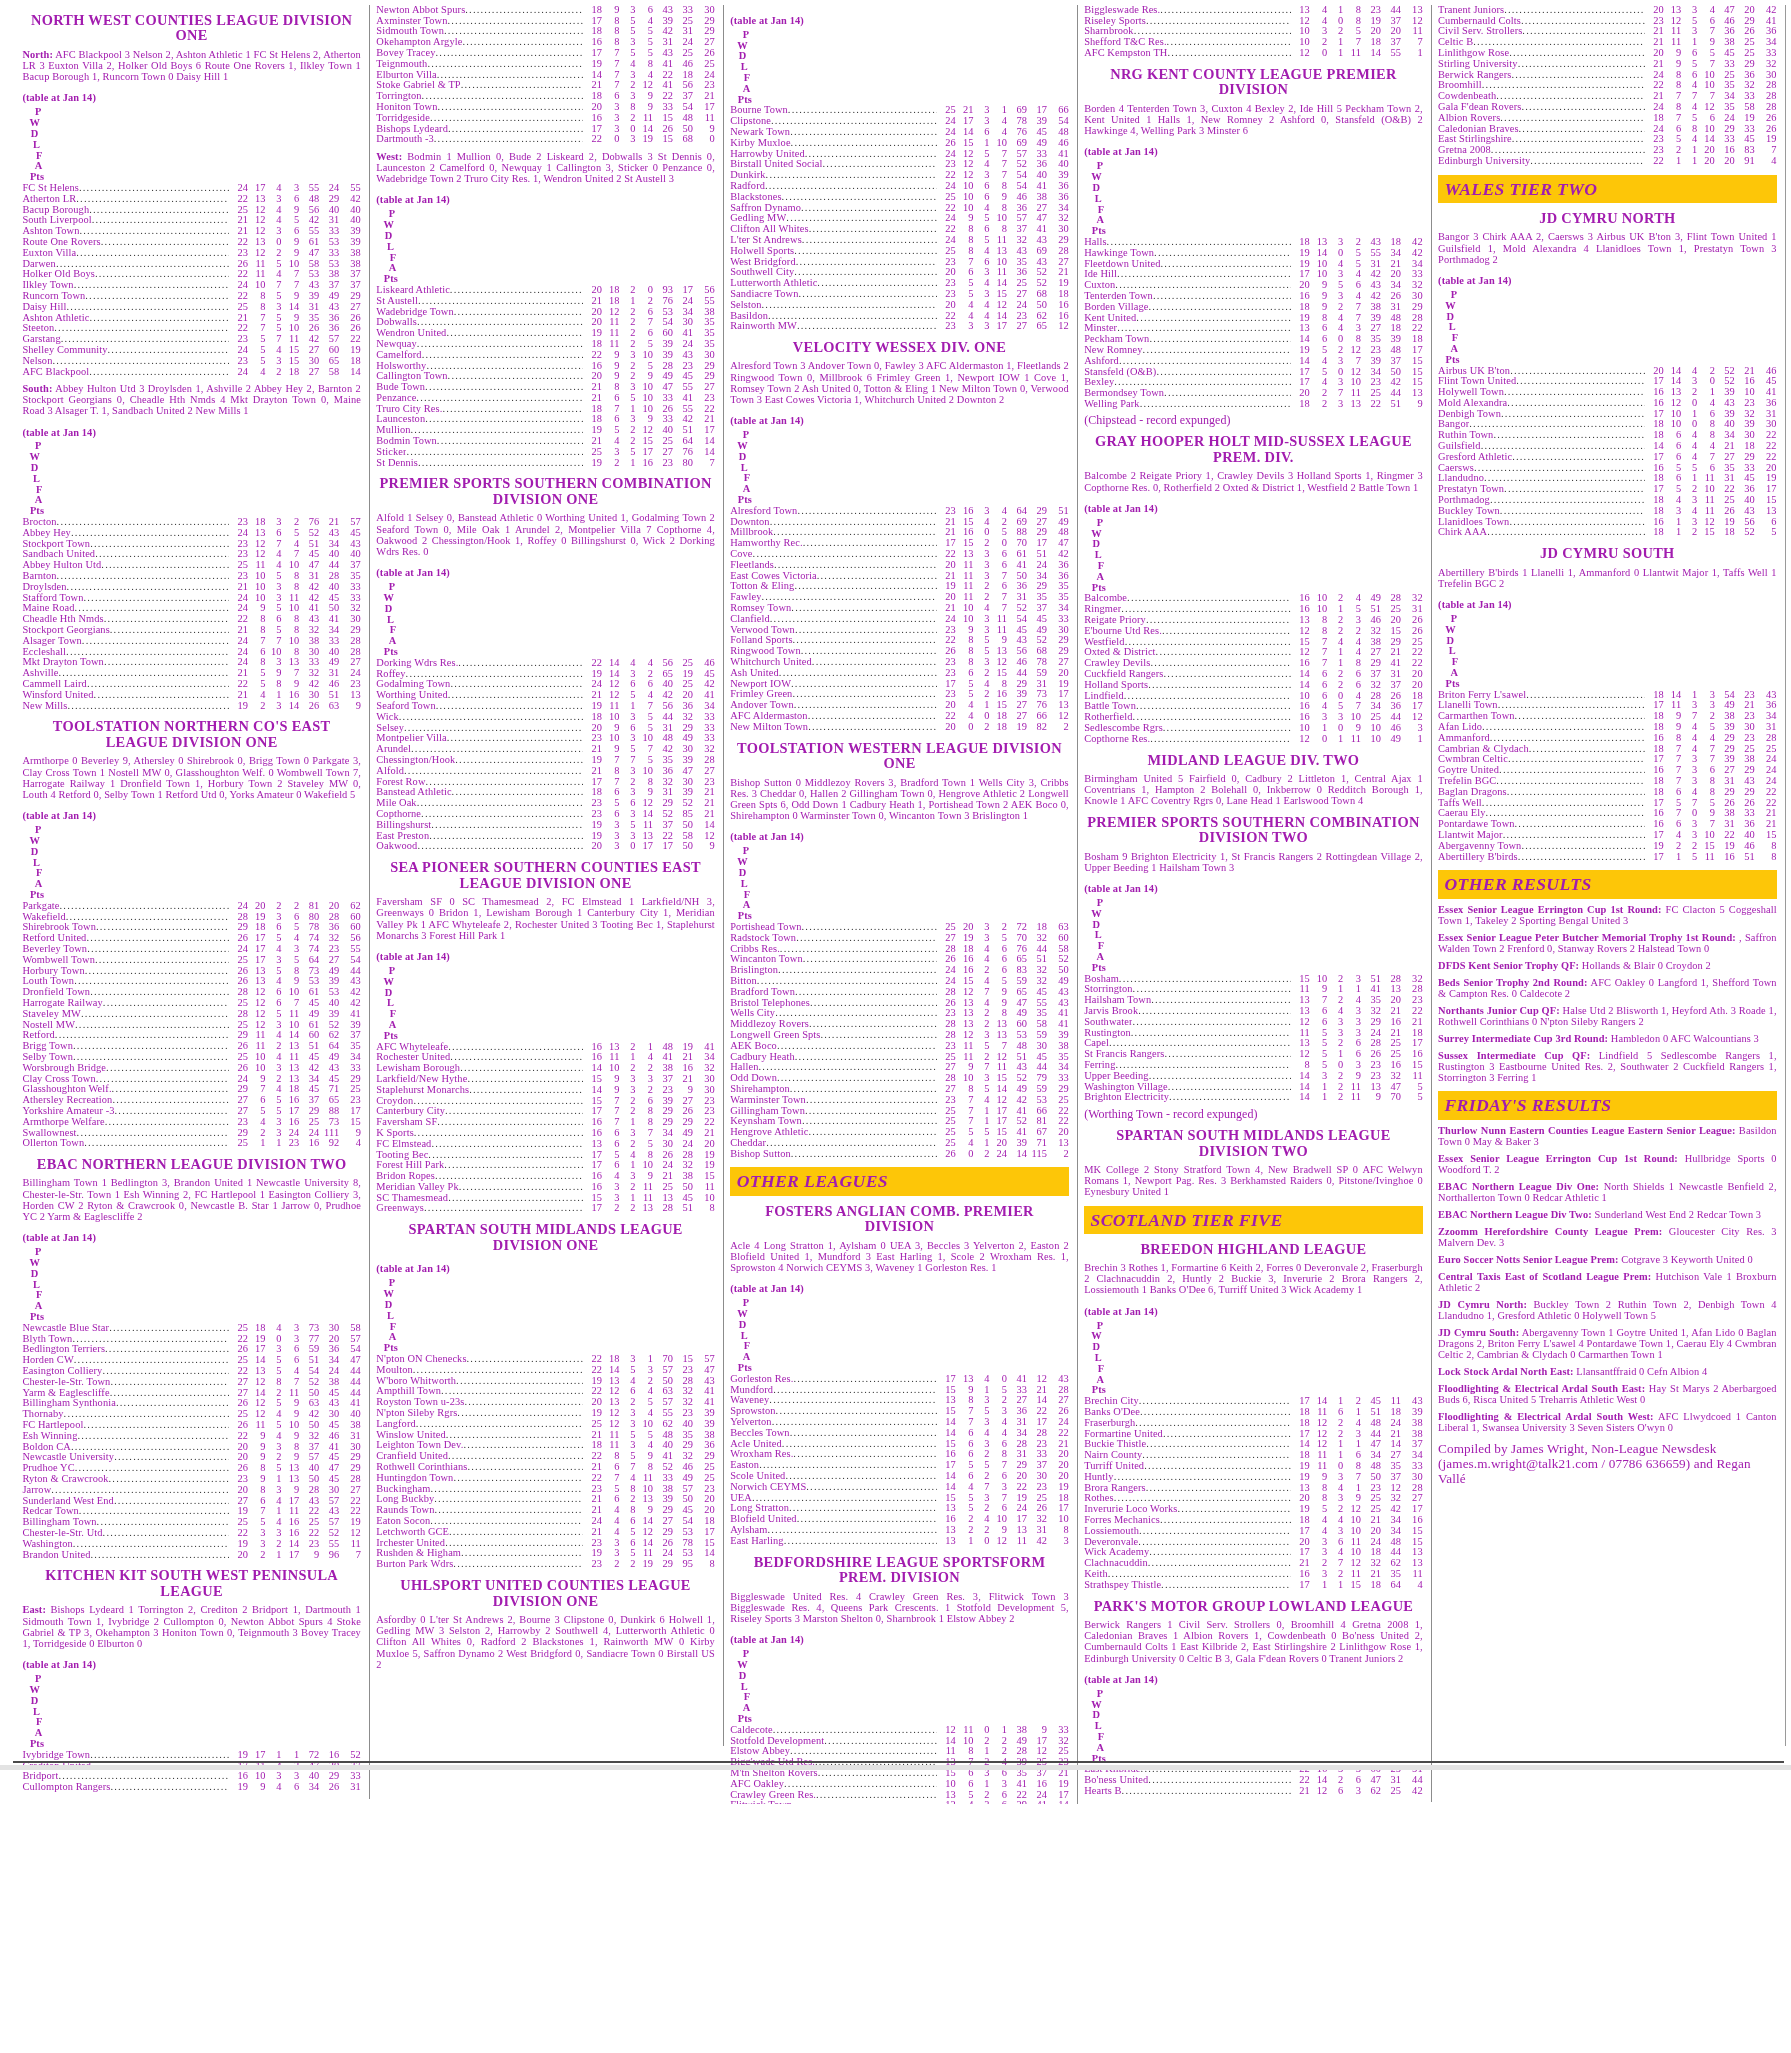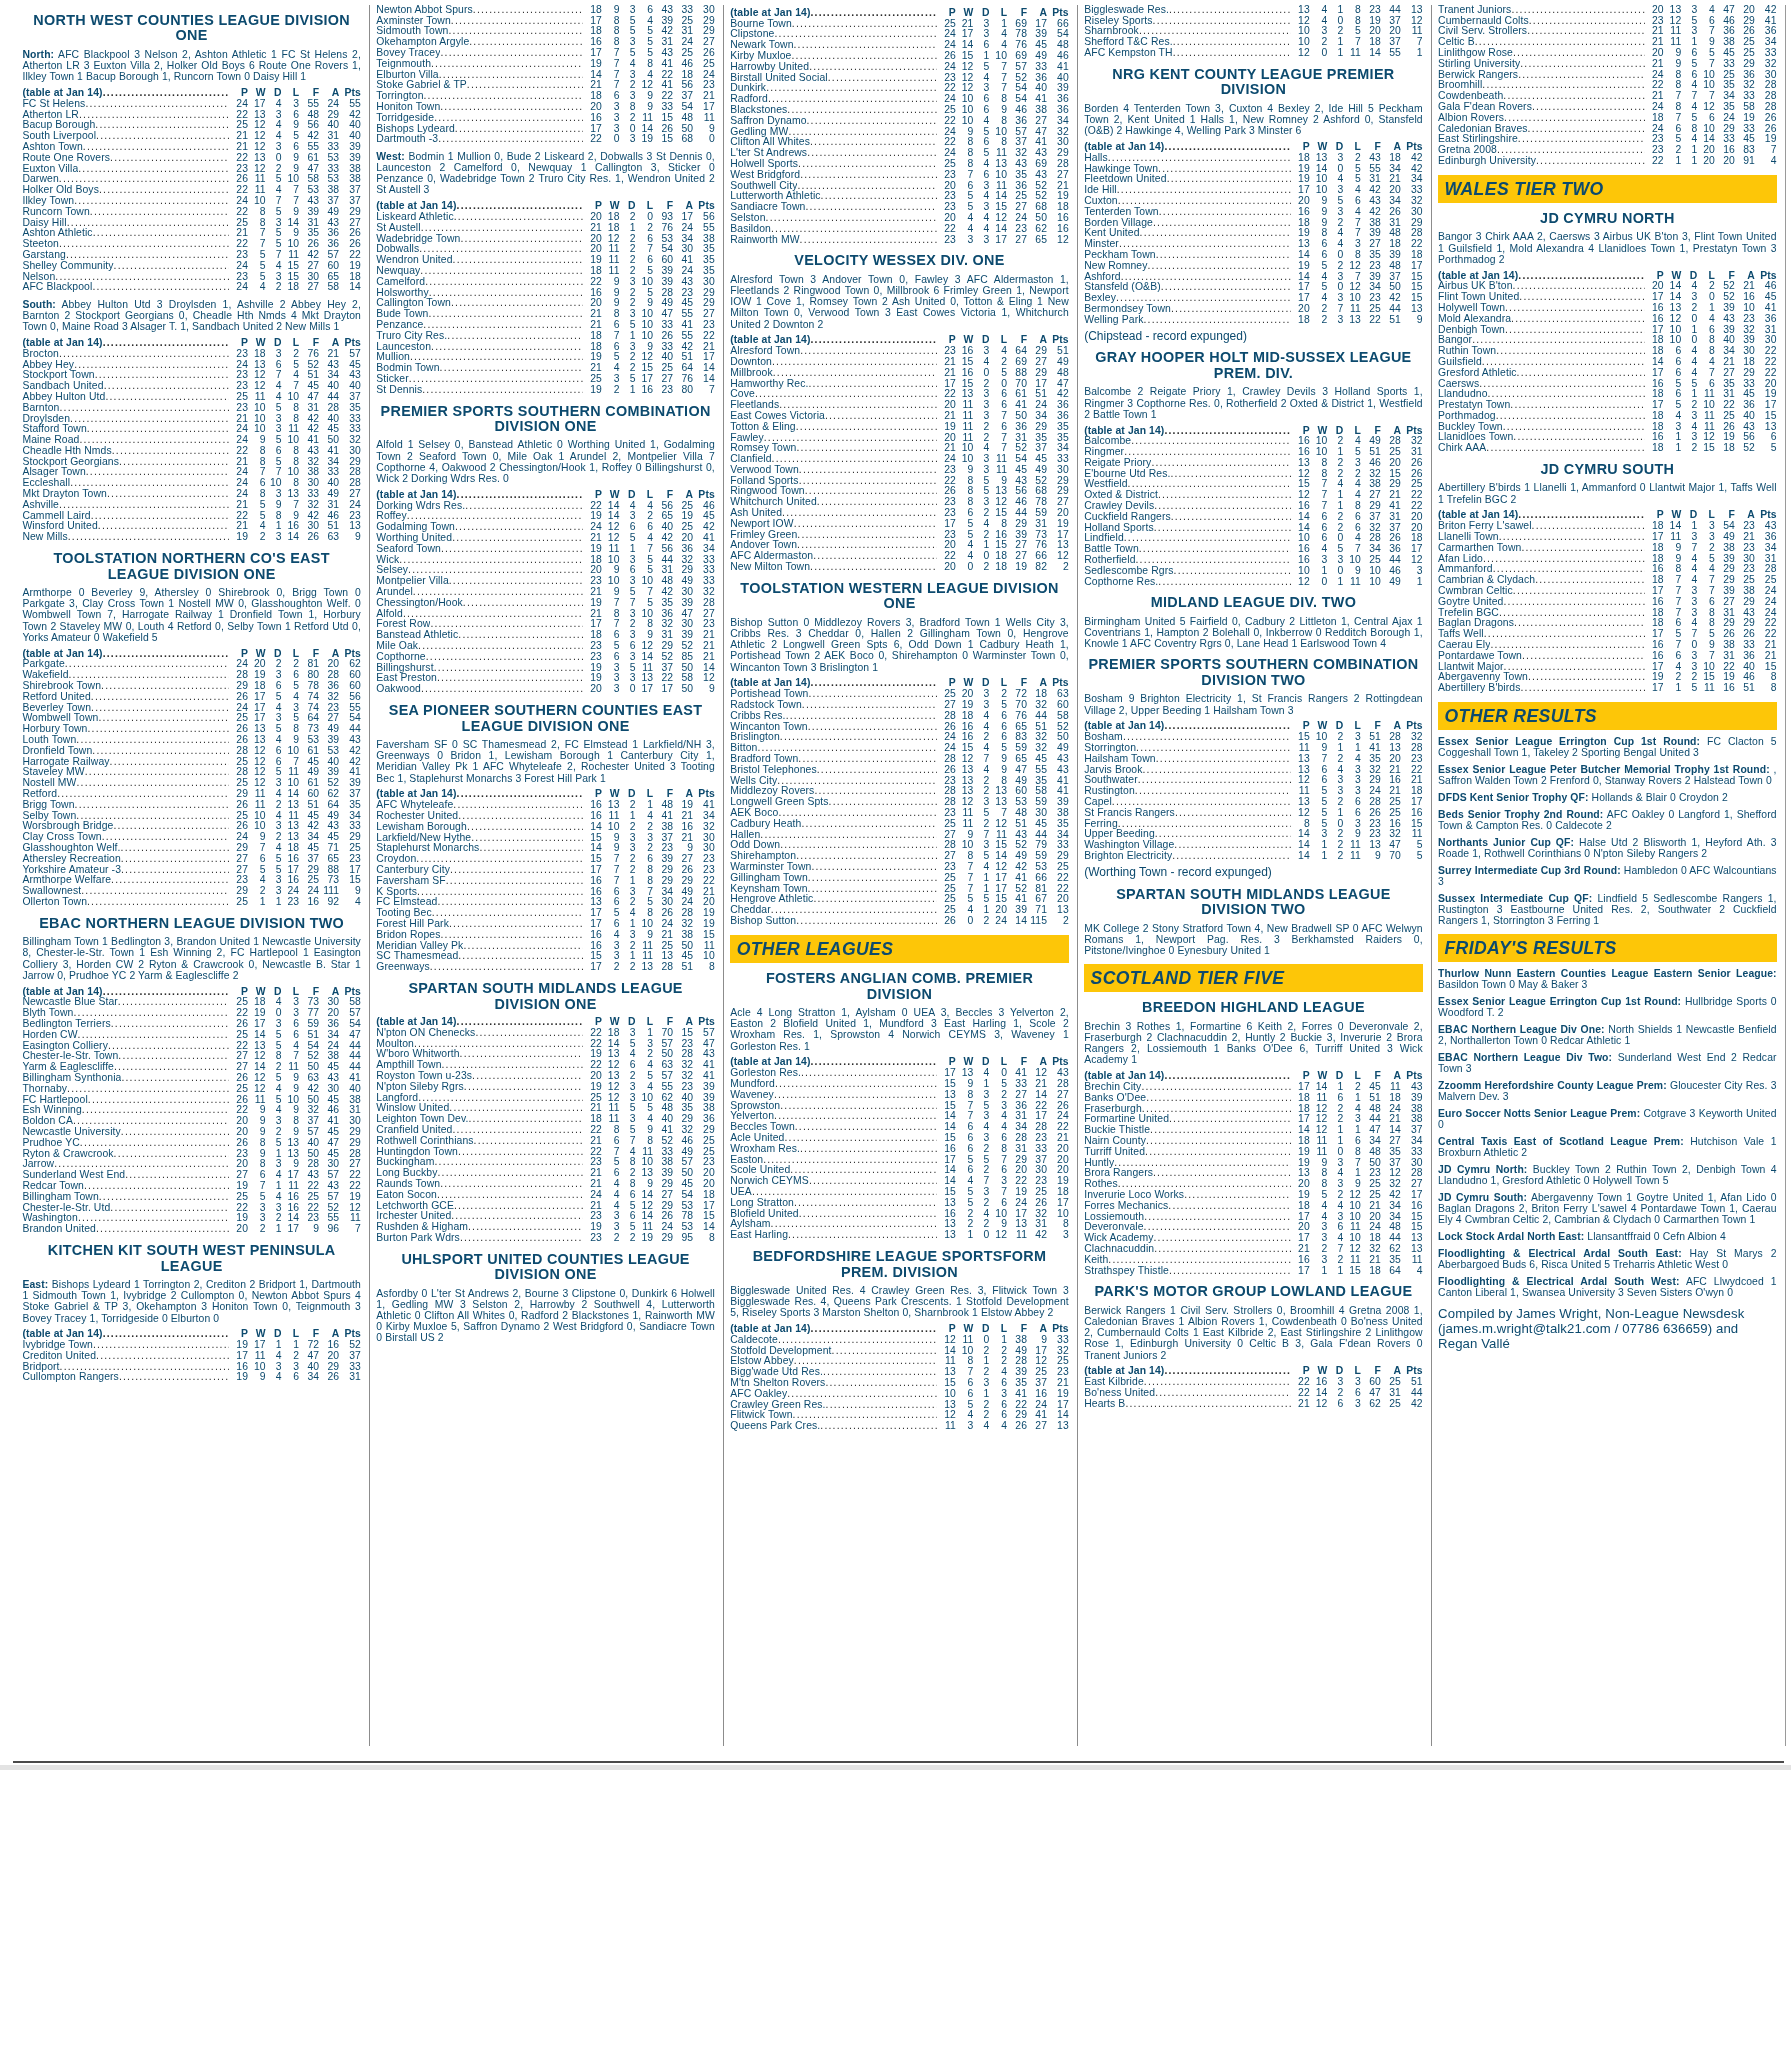--- a/index.html
+++ b/index.html
@@ -1,28 +1,28 @@
 <!DOCTYPE html>
 <html style="font-size:13px"><head>
 <meta charset="utf-8">
 <style>
   html,body{margin:0;padding:0;background:#fff;}
   #page{position:relative;width:1792px;height:1804px;overflow:hidden;background:#fff;
-        font-family:Liberation Sans, sans-serif;color:#0c4a6e;}
+        font-family:Liberation Serif, serif;color:#a21caf;}
   #cols{display:flex;align-items:flex-start;padding:4.8px 6.4px 0 16px;}
   .col{width:20%;box-sizing:border-box;padding:0 8px 0 6.4px;border-right:0.8px solid #8c8c8c;min-height:1741px;}
   .col:last-child{border-right:1.6px solid #9a9a9a;}
   .title{font-size:14.4px;line-height:15.6px;font-weight:bold;text-align:center;
          margin:8px 1.6px 4.8px;letter-spacing:0.3px;}
   .banner{background:#FDC608;margin:8px 0 5.6px;padding:4px 6.4px 3.2px;}
   .banner span{font-weight:bold;font-style:italic;font-size:17.6px;letter-spacing:0.4px;}
   .para{font-size:10.4px;line-height:11.2px;text-align:justify;margin:0 0 5.6px;letter-spacing:0.1px;}
   .para .lead{font-weight:bold;}
   .trow{display:flex;align-items:baseline;font-size:10.4px;line-height:10.8px;letter-spacing:0.1px;}
-  .trow.thead{font-weight:bold;margin-top:3px;}
+  .trow.thead{font-weight:bold;margin-top:11px;flex-direction:column;}
   .tbody{margin-bottom:5.6px;}
   .team{white-space:nowrap;overflow:hidden;flex-shrink:1;min-width:0;}
   .dots{flex:1 1 3.2px;overflow:hidden;white-space:nowrap;min-width:3.2px;color:#2a2a2a;}
   .dots::after{content:"....................................................................";letter-spacing:1.2px;}
   .st{flex-shrink:0;text-align:right;}
   .s0{width:19px}.s1{width:17.6px}.s2{width:16px}.s3{width:17.6px}.s4{width:20px}.s5{width:20px}.s6{width:21.7px}
   .note{font-size:12px;line-height:11.2px;margin:0.8px 0 4.8px;}
   .footer{font-size:13.2px;line-height:15px;margin:8px 0 0;letter-spacing:0.1px;}
   #bottom-rule{position:absolute;left:13px;right:8px;top:1761px;height:2.4px;background:#4a4a4a;}
   #bottom-shade{position:absolute;left:0;right:0;top:1765px;height:4.8px;background:#e3e3e3;}

